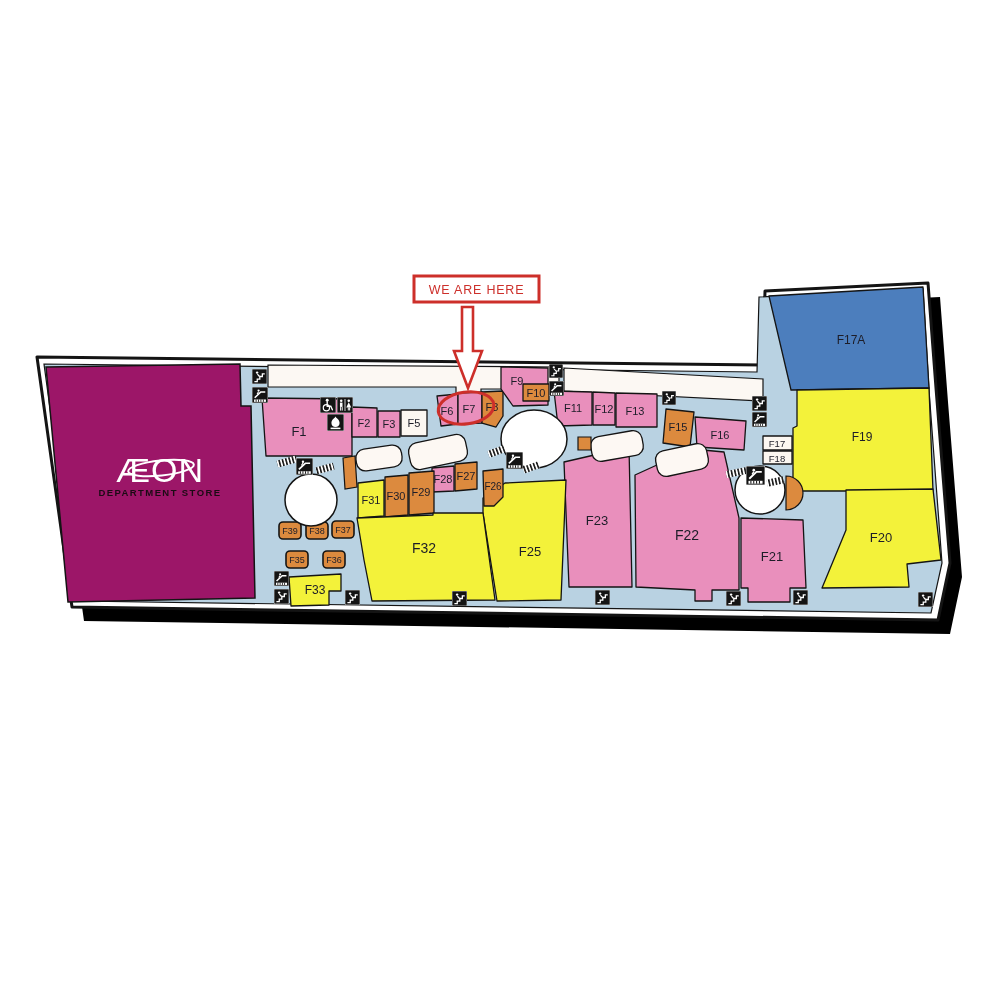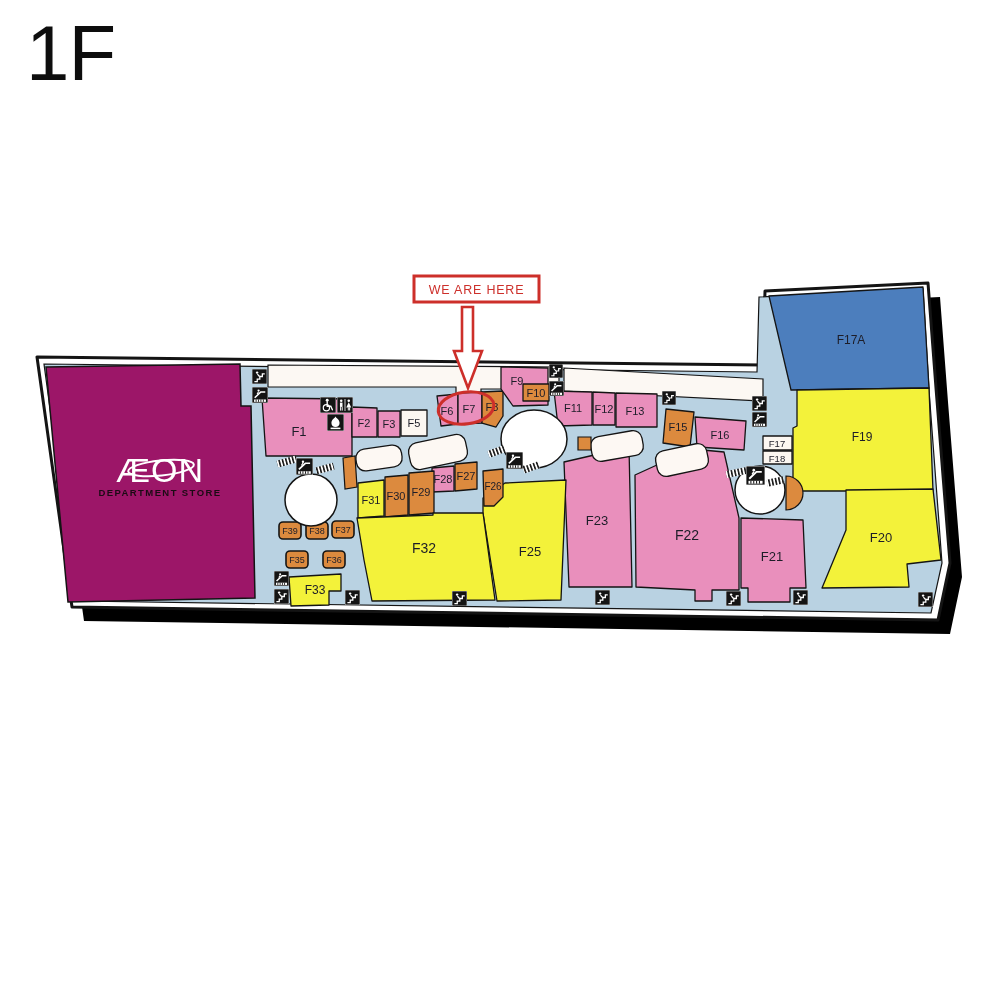--- a/index.html
+++ b/index.html
@@ -6,21 +6,20 @@
   #stage{position:relative;width:1001px;height:1001px;background:#ffffff;overflow:hidden;
          font-family:"Liberation Sans",sans-serif;}
   #floor-title{position:absolute;left:26px;top:14px;font-size:78px;font-weight:500;
                color:#0d0d0d;line-height:1;letter-spacing:-1px;}
   svg text{font-family:"Liberation Sans",sans-serif;}
 </style>
 </head>
 <body>
 
 <div id="stage">
-  <div id="floor-title">1F</div>
 
   <svg id="floor-svg" width="1001" height="1001" viewBox="0 0 1001 1001" style="position:absolute;left:0;top:0;">
     <defs>
       <pattern id="hatchpat" width="3.4" height="8" patternUnits="userSpaceOnUse">
         <rect width="3.4" height="8" fill="#ffffff"></rect>
         <rect width="1.6" height="8" fill="#141414"></rect>
       </pattern>
 
       <symbol id="sym-stairs" viewBox="0 0 20 20">
         <rect width="20" height="20" fill="#141414" stroke="#ffffff" stroke-width="0.8"></rect>

